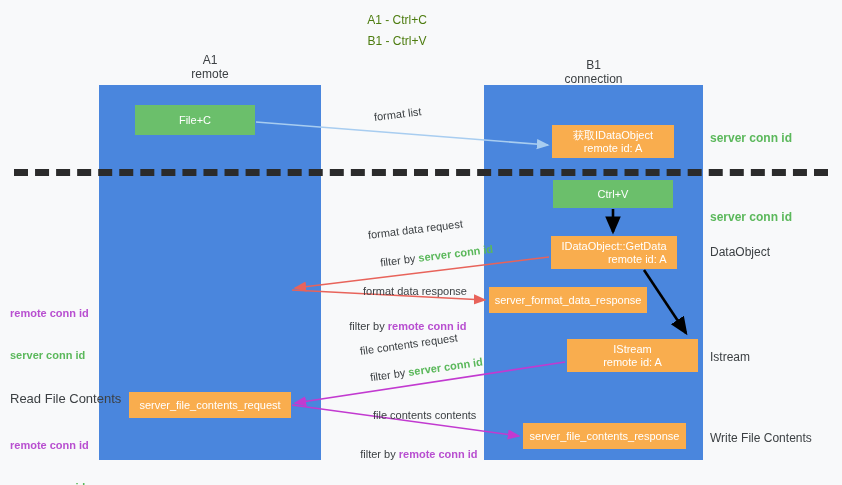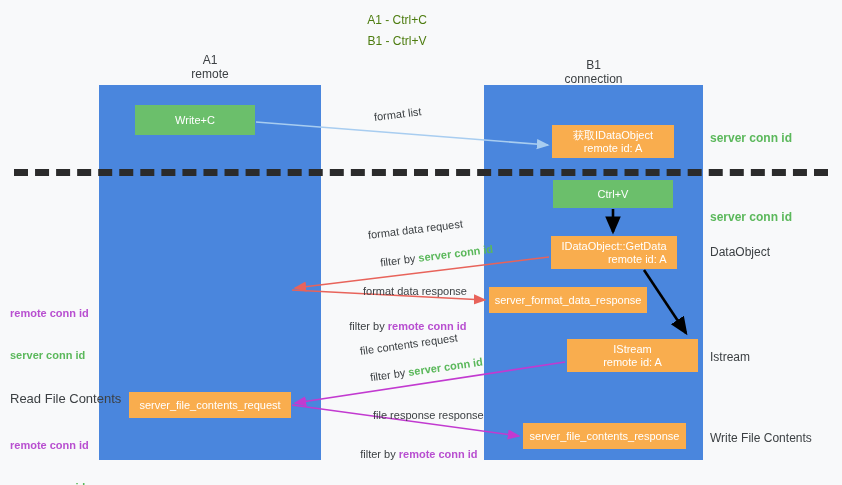--- a/index.html
+++ b/index.html
@@ -149,21 +149,21 @@
 
     <line x1="292" y1="290" x2="485" y2="300" stroke="#e8635a" stroke-width="1.6" marker-end="url(#ah-red)"></line>
 
     <line x1="565" y1="362" x2="295" y2="403" stroke="#c23ad0" stroke-width="1.6" marker-end="url(#ah-mag)"></line>
 
     <line x1="292" y1="405" x2="519" y2="436" stroke="#c23ad0" stroke-width="1.6" marker-end="url(#ah-mag)"></line>
   </svg>
 
   <div class="abs" id="divider"></div>
 
-  <div class="abs node green" id="n-ctrlc">Write+C</div>
+  <div class="abs node green" id="n-ctrlc">File+C</div>
 
   <div class="abs node orange" id="n-getdo">获取IDataObject
 remote id: A</div>
 
   <div class="abs node green" id="n-ctrlv">Ctrl+V</div>
 
   <div class="abs node orange" id="n-getdata">IDataObject::GetData
 remote id: A</div>
 
 
@@ -211,19 +211,19 @@
   <div class="abs edge-label" id="e-fdres2">
     <span>filter by </span><span class="hl-purple">remote conn id</span>
   </div>
 
   <div class="abs edge-label rot-up2" id="e-fcreq">file contents request</div>
 
   <div class="abs edge-label rot-up2" id="e-fcreq2">
     <span>filter by </span><span class="hl-green">server conn id</span>
   </div>
 
-  <div class="abs edge-label" id="e-fcres">file response response</div>
+  <div class="abs edge-label" id="e-fcres">file contents contents</div>
 
   <div class="abs edge-label" id="e-fcres2">
     <span>filter by </span><span class="hl-purple">remote conn id</span>
   </div>
 
 </div>
 
 </body></html>

